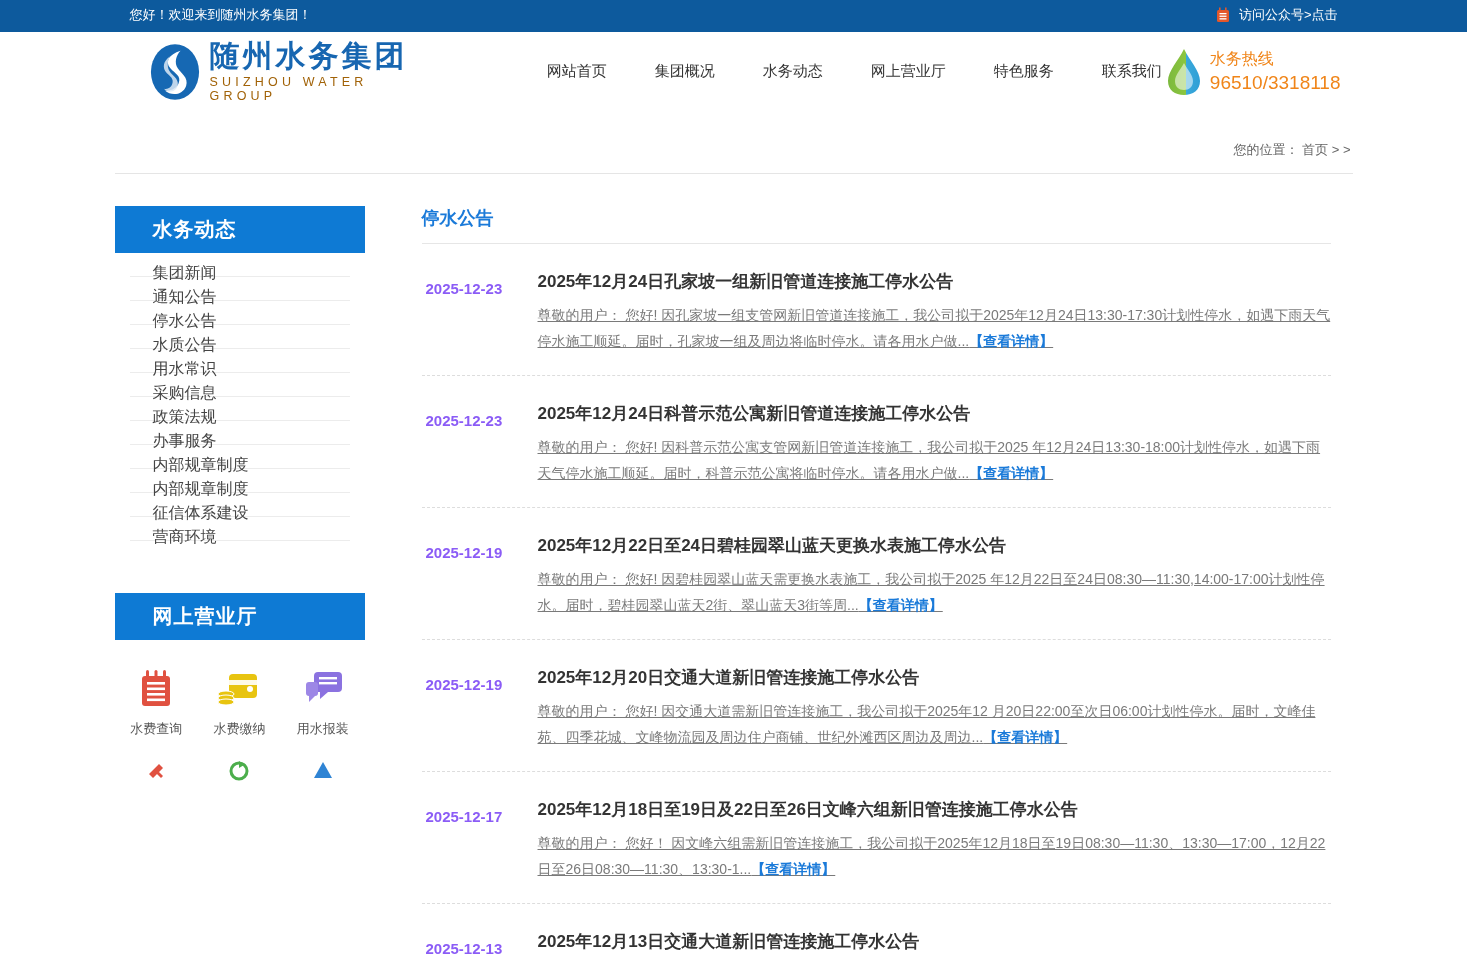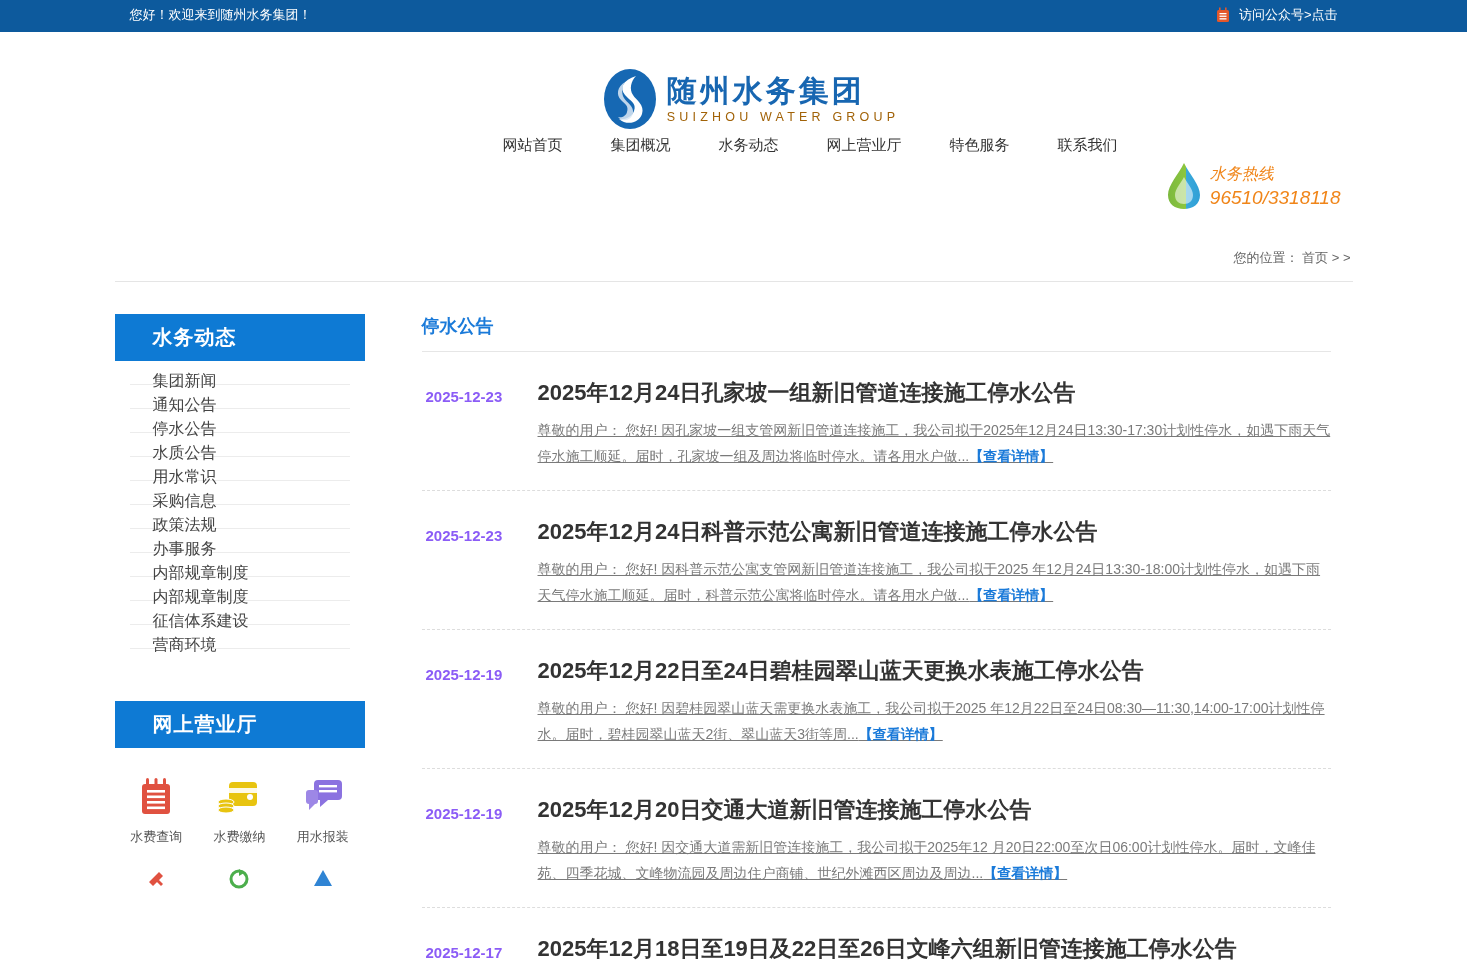--- a/index.html
+++ b/index.html
@@ -10,31 +10,31 @@
   
   .topbar { height:32px; background:#0d5a9d; }
   .topbar .container { height:30px; display:flex; align-items:center;
     justify-content:space-between; padding:0 15px; }
   .topbar-welcome { color:#fff; font-size:13px; }
   .topbar-link { color:#fff; font-size:13px; text-decoration:none;
     display:flex; align-items:center; gap:8px; cursor:pointer; }
 
   
   .header { background:#fff; }
-  .header .container { display:flex; align-items:center; padding:36px 0 30px 35px;flex-direction:column; }
+  .header .container { display:flex; align-items:center; padding:8px 0 30px 35px; }
   .logo { display:flex; align-items:center; gap:10px; text-decoration:none; }
   .logo-text .cn { color:#1766b1; font-size:30px; font-weight:bold;
     letter-spacing:3px; line-height:32px; }
   .logo-text .en { color:#a16207; font-size:12.5px; letter-spacing:4.2px;
     margin-top:3px; }
   .nav { display:flex; gap:40px; margin-left:118px; }
   .nav a { color:#333; font-size:15px; text-decoration:none; white-space:nowrap;
     padding:6px 4px; }
   .hotline { margin-left:auto; display:flex; align-items:center; gap:8px;
-    padding-right:12px;font-style:italic; }
+    padding-right:12px; }
   .hotline-text .lbl { color:#f08519; font-size:16px; }
   .hotline-text .num { color:#f08519; font-size:19px; margin-top:2px; }
 
   
   .crumb-row { }
   .crumb-row .container { text-align:right; font-size:13px; color:#666;
     padding:8px 2px 14px 0; border-bottom:1px solid #e5e5e5; }
   .crumb-row a { color:#666; text-decoration:none; }
 
   
@@ -57,21 +57,21 @@
   .hall-partial span { flex:1; display:flex; justify-content:center; }
 
   
   .main { flex:1; padding:0 22px 0 17px; }
   .main-title-row { border-bottom:1px solid #e6e6e6; padding-bottom:13px; }
   .main-title { color:#1a7ad9; font-size:18px; font-weight:bold; }
   .notice { display:flex; padding:26px 0 21px 4px; border-bottom:1px dashed #ddd; }
   .notice-date { width:112px; flex:0 0 112px; color:#8b5cf6; font-size:15px;
     padding-top:10px;font-weight:bold; }
   .notice-body { flex:1; }
-  .notice-title { display:inline-block; color:#333; font-size:22px;
+  .notice-title { display:inline-block; color:#333; font-size:17px;
     font-weight:bold; text-decoration:none; margin-bottom:9px; cursor:pointer; }
   .notice-excerpt { color:#7a7a7a; font-size:14px; line-height:26px;text-decoration:underline; }
   .notice-excerpt .more { color:#1a7ad9; text-decoration:none; cursor:pointer;
     font-weight:bold; }
 </style>
 </head>
 <body>
 
 <div class="topbar">
   <div class="container">
@@ -254,20 +254,21 @@
       <div class="notice-body">
         <a class="notice-title">2025年12月20日交通大道新旧管连接施工停水公告</a>
         <p class="notice-excerpt"><span>尊敬的用户： 您好! 因交通大道需新旧管连接施工，我公司拟于2025年12 月20日22:00至次日06:00计划性停水。届时，文峰佳苑、四季花城、文峰物流园及周边住户商铺、世纪外滩西区周边及周边...</span><a class="more">【查看详情】</a></p>
       </div>
     </div>
 
     <div class="notice">
       <div class="notice-date">2025-12-17</div>
       <div class="notice-body">
         <a class="notice-title">2025年12月18日至19日及22日至26日文峰六组新旧管连接施工停水公告</a>
+        <p class="notice-excerpt"><span>尊敬的用户： 您好！ 因文峰六组需新旧管连接施工，我公司拟于2025年12月18日至19日08:30—11:30、13:30—17:00，12月22日至26日08:30—11:30、13:30-1...</span><a class="more">【查看详情】</a></p>
       </div>
     </div>
 
     <div class="notice">
       <div class="notice-date">2025-12-13</div>
       <div class="notice-body">
         <a class="notice-title">2025年12月13日交通大道新旧管连接施工停水公告</a>
         
       </div>
     </div>

